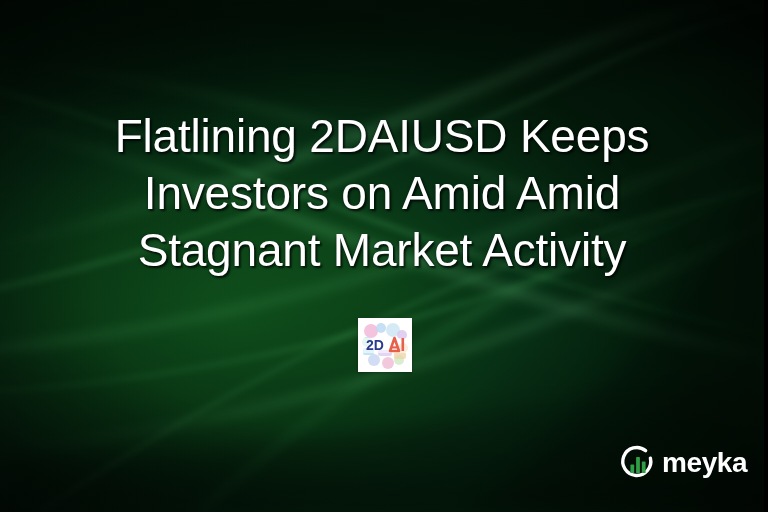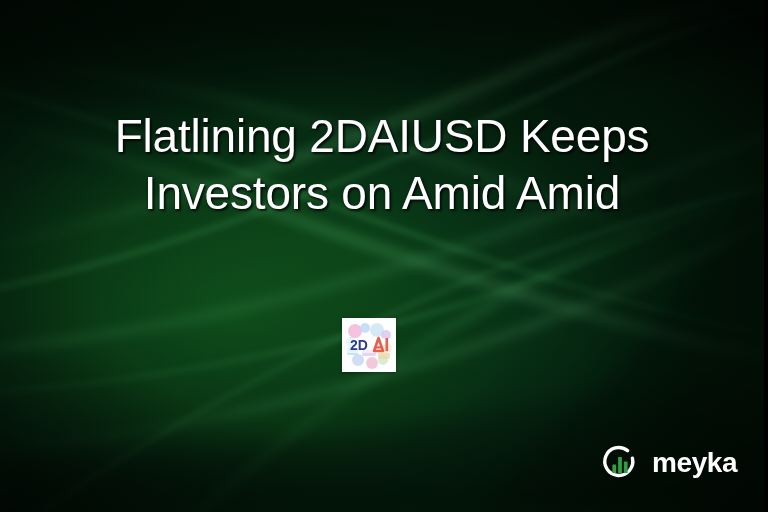--- a/index.html
+++ b/index.html
@@ -62,38 +62,38 @@
     letter-spacing: -0.2px;
     white-space: nowrap;
     text-shadow:
       2px 2px 2px rgba(0,0,0,0.62),
       0 1px 3px rgba(0,0,0,0.5);
   }
 
   
   .center-logo {
     position: absolute;
-    left: 342px;
+    left: 358px;
     top: 318px;
     width: 54px;
     height: 54px;
     background: #ffffff;
     box-shadow: 0 1px 3px rgba(0,0,0,0.35);
     overflow: hidden;
   }
   .center-logo svg { display:block; width:54px; height:54px; }
 
   
   .brand {
     position: absolute;
-    left: 600px;
+    left: 618px;
     top: 443px;
     display: flex;
     align-items: center;
-    gap: 12px;
+    gap: 4px;
   }
   .brand-mark { width: 40px; height: 40px; flex: 0 0 auto; }
   .brand-mark svg { display:block; width:40px; height:40px; }
   .brand-text {
     color: #ffffff;
     font-size: 28px;
     font-weight: 700;
     letter-spacing: -0.4px;
     line-height: 1;
     padding-bottom: 1px;
@@ -161,20 +161,21 @@
       <path d="M40,512 C160,430 290,356 440,292 C570,238 690,202 790,182" stroke="url(#sw2)" stroke-width="3" fill="none" filter="url(#blurB)"></path>
     </svg>
   </div>
 
   <div class="bg-wash"></div>
   <div class="bg-vignette"></div>
 
   <div class="title-block">
     <div class="title-line">Flatlining 2DAIUSD Keeps</div>
     <div class="title-line">Investors on Amid Amid</div>
+    <div class="title-line">Stagnant Market Activity</div>
   </div>
 
   <div class="center-logo">
     <svg viewBox="0 0 54 54" aria-hidden="true">
       <rect x="0" y="0" width="54" height="54" fill="#ffffff"></rect>
 
       <circle cx="13" cy="13" r="7" fill="#f2b8d8" opacity="0.85"></circle>
       <circle cx="23" cy="10" r="5" fill="#bcd9f2" opacity="0.85"></circle>
       <circle cx="35" cy="12" r="7" fill="#cfe6f5" opacity="0.85"></circle>
       <circle cx="44" cy="17" r="5" fill="#d9c4ee" opacity="0.8"></circle>

